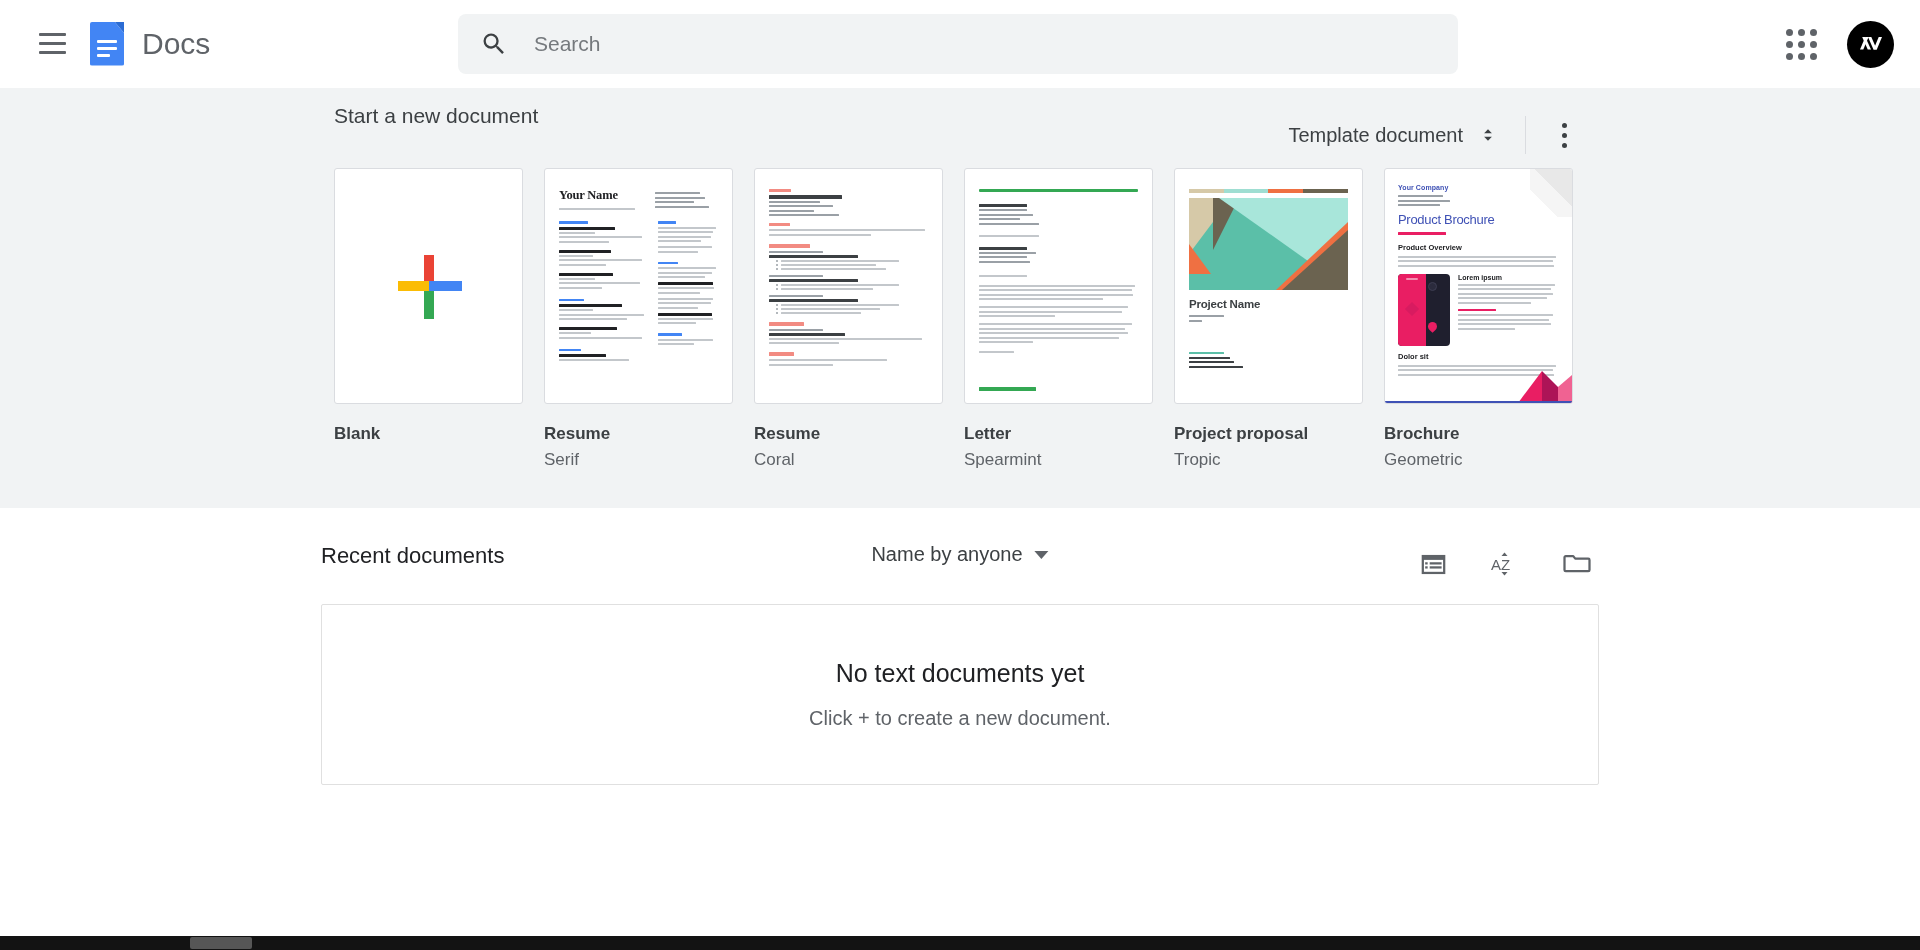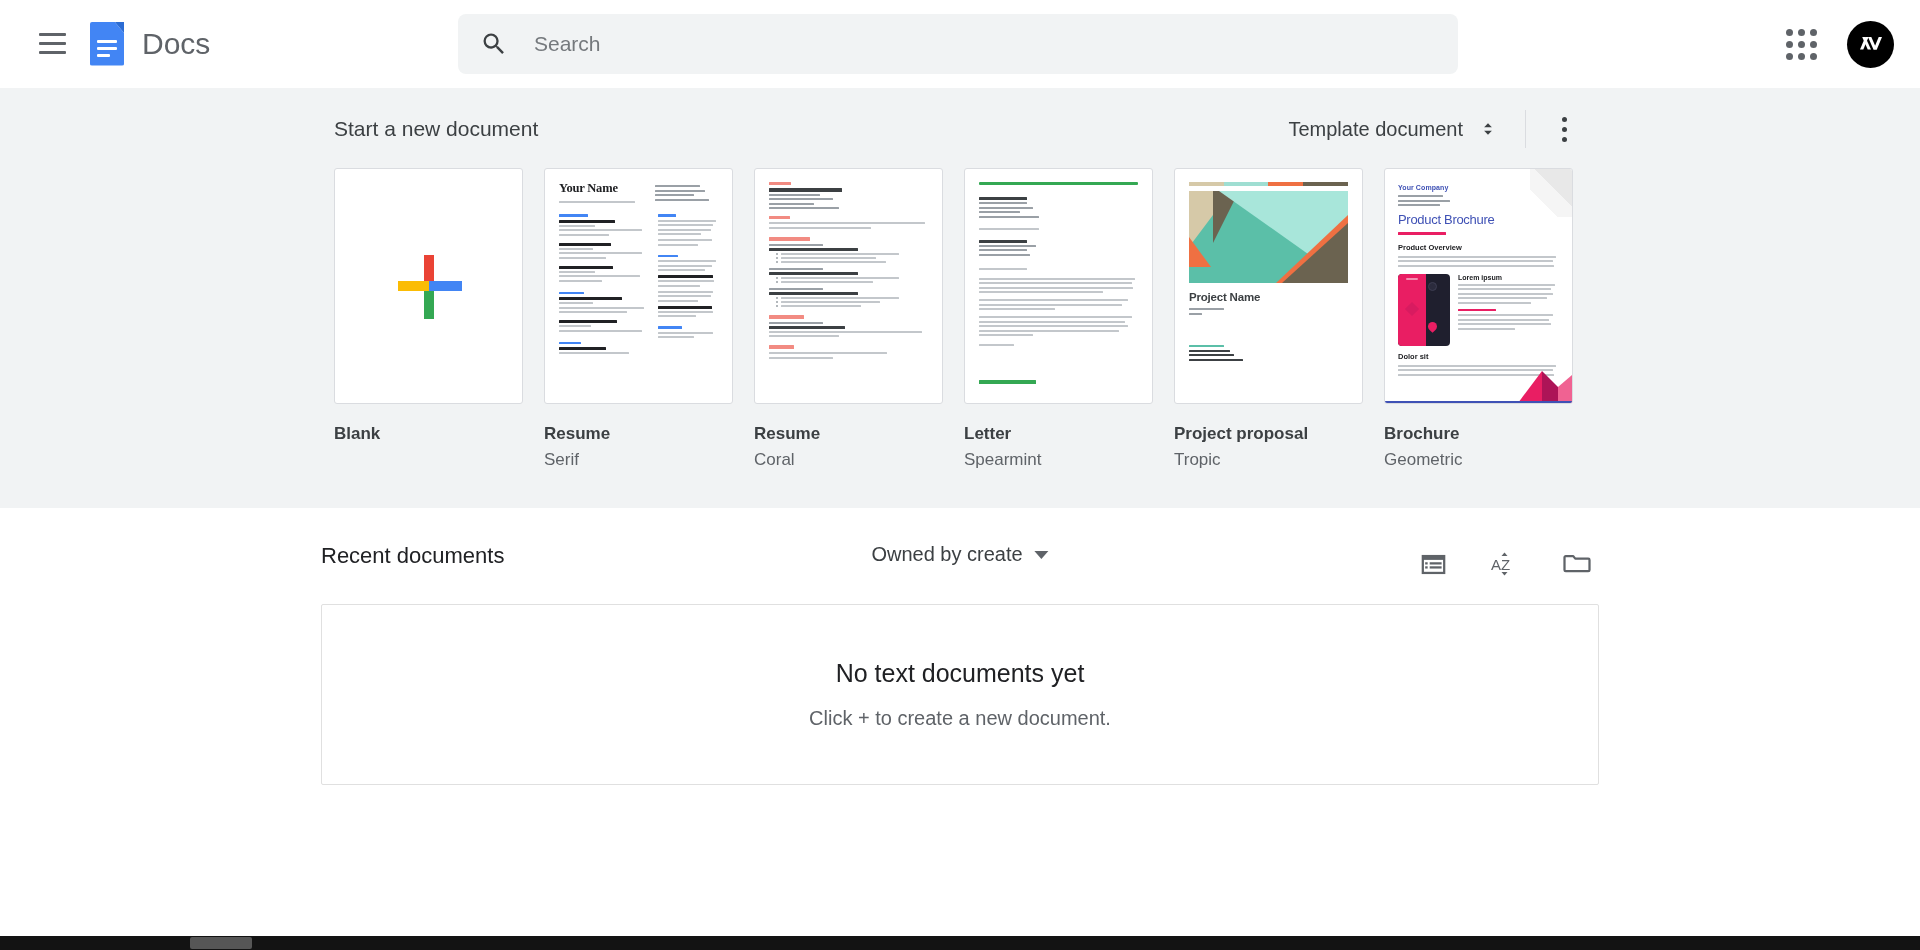--- a/index.html
+++ b/index.html
@@ -148,23 +148,22 @@
     height: 420px;
     position: relative;
   }
   .templates-inner {
     width: 1252px;
     margin: 0 auto;
     position: relative;
   }
   .templates-bar {
     display: flex;
-    align-items: center;
     height: 78px;
-    padding-top: 4px;
+    padding-top: 16px;
   }
   .templates-title {
     font-size: 21px;
     color: #3c4043;
     font-weight: 400;
   }
   .templates-bar-right {
     margin-left: auto;
     display: flex;
     align-items: center;
@@ -248,21 +247,21 @@
   .plus-wrap b {
     position: absolute;
     display: block;
   }
   .pl-red   { left: 26px; top: 0px;  width: 10px; height: 33px; background: #ea4335; }
   .pl-green { left: 26px; top: 31px; width: 10px; height: 33px; background: #34a853; }
   .pl-yellow{ left: 0px;  top: 26px; width: 33px; height: 10px; background: #fbbc04; }
   .pl-blue  { left: 31px; top: 26px; width: 33px; height: 10px; background: #4285f4; }
 
   
-  .doc { position: absolute; inset: 0; padding: 13px 14px; }
+  .doc { position: absolute; inset: 0; padding: 20px 14px; }
   .l { display: block; background: #c3c7cb; border-radius: 0.5px; height: 2px; margin-bottom: 2.5px; }
 
   
   .rs-name {
     font-family: "Liberation Serif", serif;
     font-size: 12.5px;
     font-weight: 700;
     color: #202124;
     letter-spacing: -0.2px;
     line-height: 1;
@@ -754,21 +753,21 @@
   </div>
 </div>
 
 <div class="recent-section">
   <div class="recent-inner">
 
     <div class="recent-bar">
       <div class="recent-title">Recent documents</div>
 
       <div class="owner-filter">
-        <span class="owner-label">Owned by create</span>
+        <span class="owner-label">Name by anyone</span>
         <span class="caret-down"></span>
       </div>
 
       <div class="view-controls">
         <div class="vc-btn">
           <svg width="27" height="27" viewBox="0 0 24 24">
             <rect x="2.5" y="4.5" width="19" height="15" fill="none" stroke="#5f6368" stroke-width="2"></rect>
             <rect x="2.5" y="4.5" width="19" height="3.4" fill="#5f6368"></rect>
             <rect x="4.6" y="10" width="2.2" height="2" fill="#5f6368"></rect>
             <rect x="4.6" y="13.6" width="2.2" height="2" fill="#5f6368"></rect>

